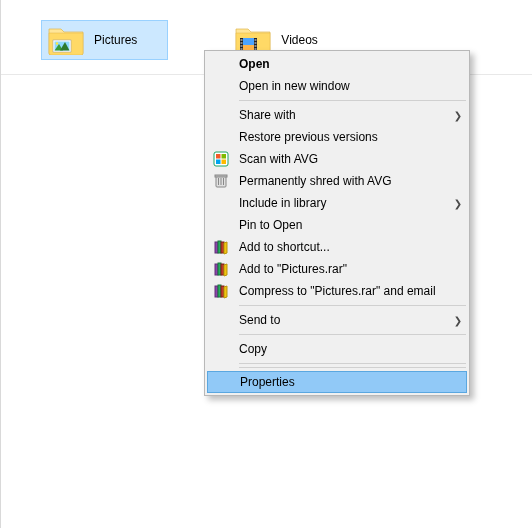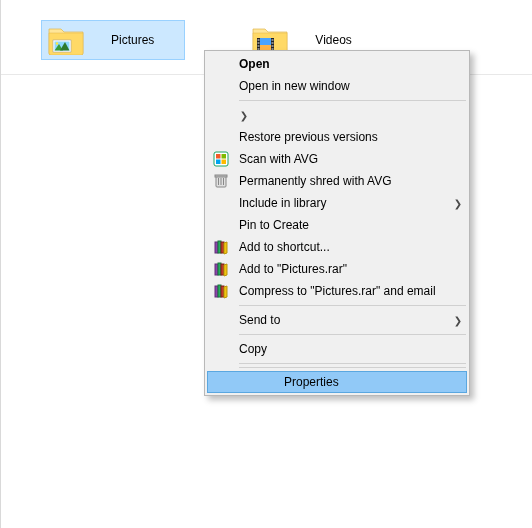--- a/index.html
+++ b/index.html
@@ -28,21 +28,21 @@
     gap: 10px;
     height: 40px;
     padding: 4px 30px 4px 6px;
     border: 1px solid transparent;
   }
   .folder-item.selected {
     background: #cce8ff;
     border: 1px solid #99d1ff;
   }
   .folder-icon svg { display:block; }
-  .folder-label { white-space: nowrap; margin-left: 17px; }
+  .folder-label { white-space: nowrap; }
   
   .context-menu {
     position: absolute;
     left: 203px;
     top: 50px;
     width: 266px;
     background: #f0f0f0;
     border: 1px solid #b8b8b8;
     box-shadow: 4px 4px 6px rgba(0,0,0,0.25);
     padding: 2px;
@@ -50,21 +50,20 @@
   .menu-item {
     display: flex;
     align-items: center;
     height: 22px;
     position: relative;
   }
   .menu-item.highlight {
     background: #91c9f7;
     border: 1px solid #5aa7e0;
     height: 22px;
-    gap: 44px;
   }
   .menu-icon {
     width: 28px;
     height: 22px;
     display: flex;
     align-items: center;
     justify-content: center;
     flex-shrink: 0;
   }
   .menu-label {
@@ -142,20 +141,21 @@
   </div>
   <div class="menu-item">
     <span class="menu-icon"></span>
     <span class="menu-label">Open in new window</span>
   </div>
 
   <div class="separator"></div>
 
   <div class="menu-item">
     <span class="menu-icon"></span>
+    <span class="menu-label">Share with</span>
     <span class="submenu-arrow">❯</span>
   </div>
   <div class="menu-item">
     <span class="menu-icon"></span>
     <span class="menu-label">Restore previous versions</span>
   </div>
   <div class="menu-item">
     <span class="menu-icon">
       <svg class="avg-badge" viewBox="0 0 16 16">
           <rect x="1" y="1" width="14" height="14" rx="2" fill="#fff" stroke="#1da462"></rect>
@@ -179,21 +179,21 @@
     </span>
     <span class="menu-label">Permanently shred with AVG</span>
   </div>
   <div class="menu-item">
     <span class="menu-icon"></span>
     <span class="menu-label">Include in library</span>
     <span class="submenu-arrow">❯</span>
   </div>
   <div class="menu-item">
     <span class="menu-icon"></span>
-    <span class="menu-label">Pin to Create</span>
+    <span class="menu-label">Pin to Open</span>
   </div>
   <div class="menu-item">
     <span class="menu-icon">
       <svg class="winrar-books" viewBox="0 0 16 16">
           <rect x="2" y="3" width="3" height="11" fill="#8e44ad" stroke="#5e2e75"></rect>
           <rect x="5" y="2" width="3" height="12" fill="#27ae60" stroke="#17743e"></rect>
           <rect x="8" y="3" width="3" height="11" fill="#c0392b" stroke="#7a2016"></rect>
           <path d="M11 4 l3 -1 v11 l-3 1 z" fill="#f1c40f" stroke="#b8950b"></path>
         </svg>
     </span>

